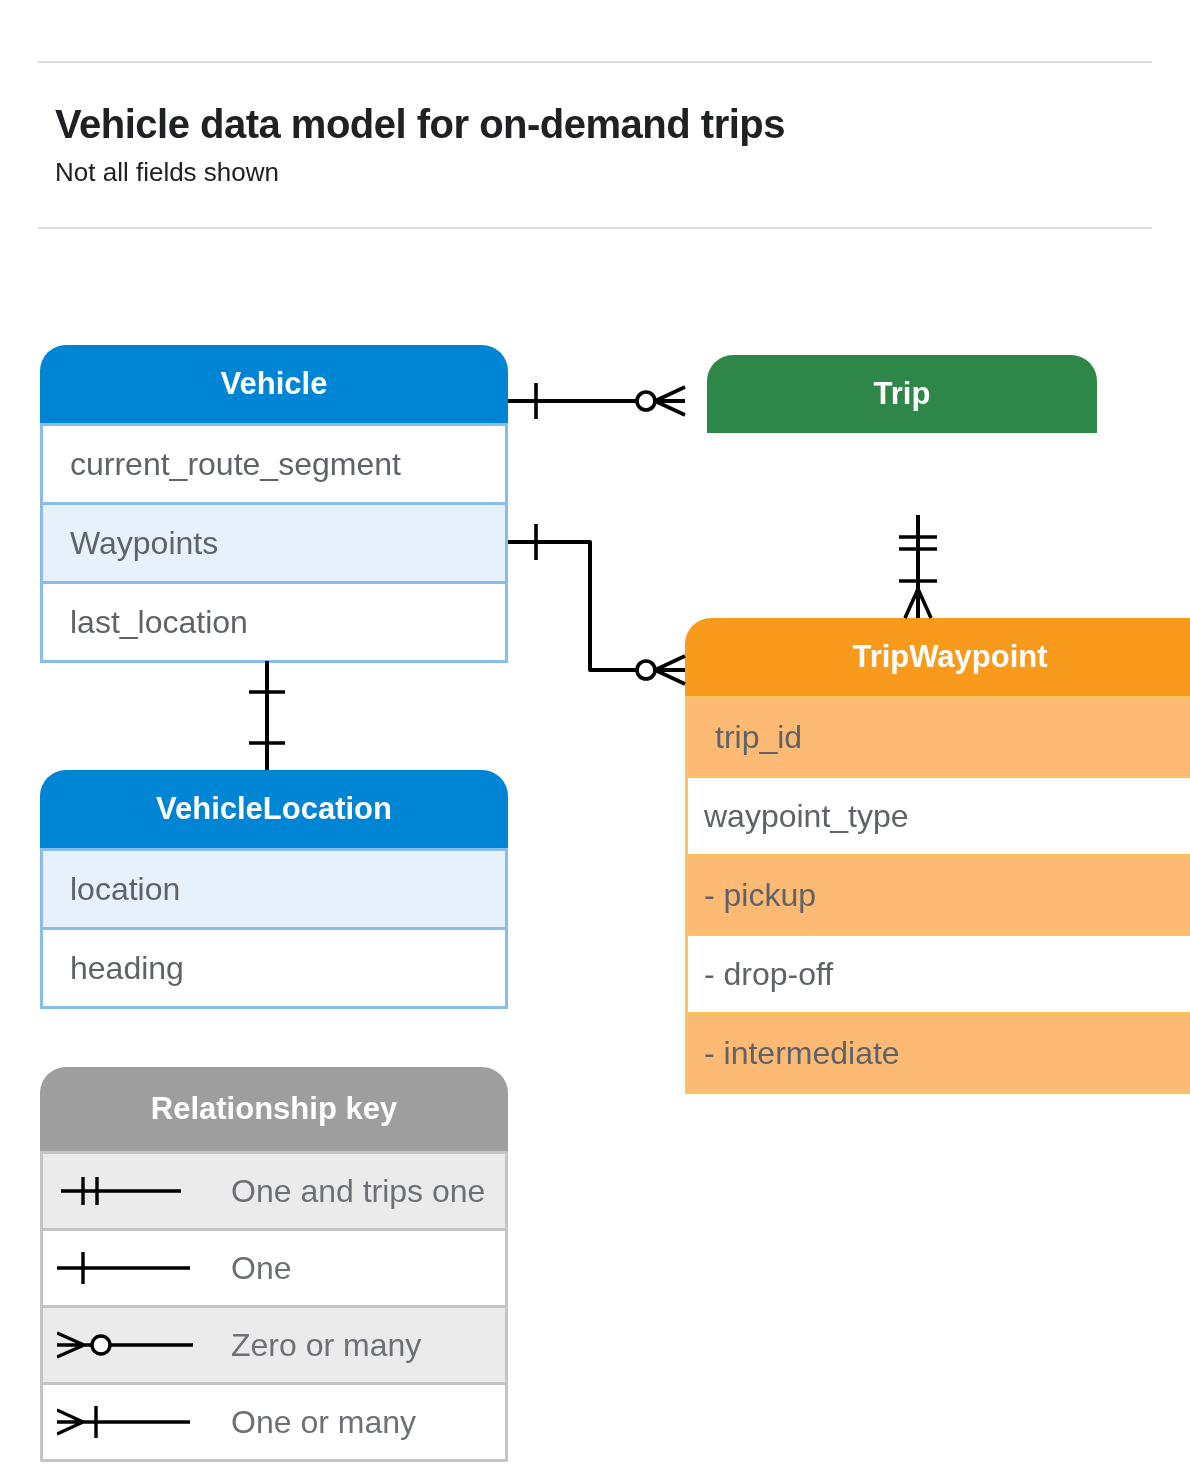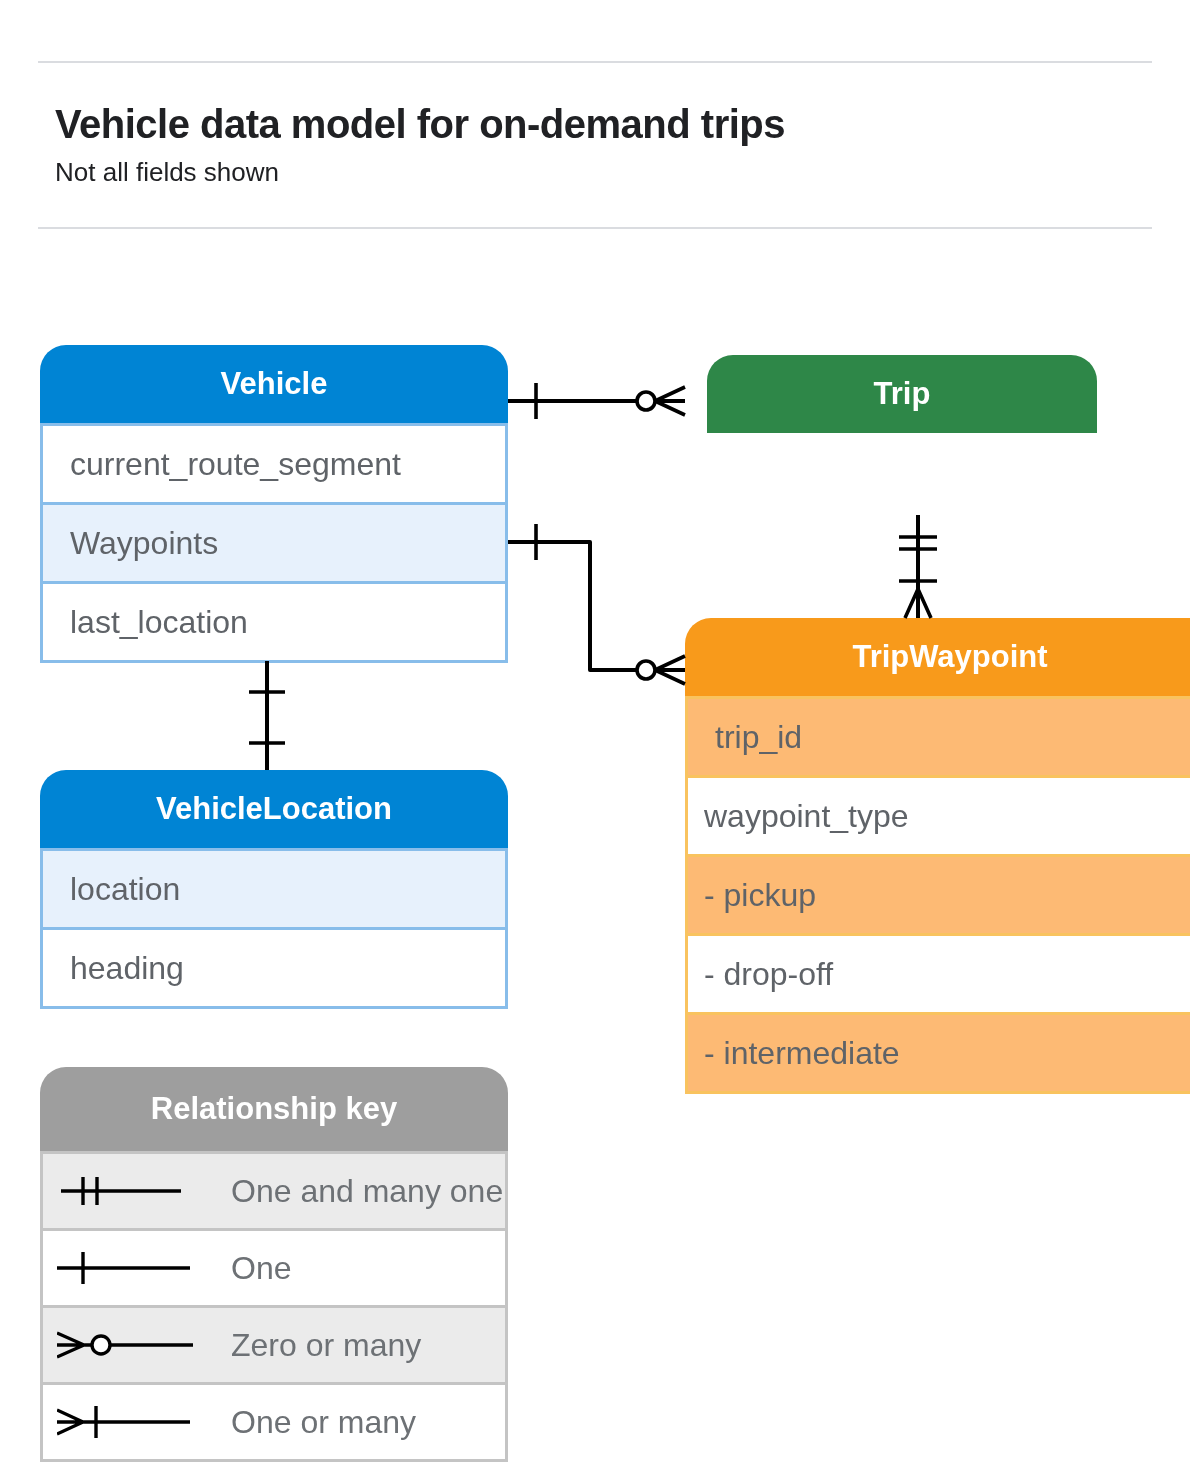--- a/index.html
+++ b/index.html
@@ -98,21 +98,21 @@
     </div>
   </div>
 
   <div class="etable t-gray" id="tbl-key">
     <div class="hdr">Relationship key</div>
     <div class="body">
       <div class="krow shade">
         <svg width="150" height="44" viewBox="0 0 150 44">
           <path d="M4 22 H124 M26 8 V36 M40 8 V36" stroke="#000" stroke-width="3.4" fill="none"></path>
         </svg>
-        <span class="klabel">One and many one</span>
+        <span class="klabel">One and trips one</span>
       </div>
       <div class="krow">
         <svg width="150" height="44" viewBox="0 0 150 44">
           <path d="M0 22 H133 M26 6 V38" stroke="#000" stroke-width="3.4" fill="none"></path>
         </svg>
         <span class="klabel">One</span>
       </div>
       <div class="krow shade">
         <svg width="150" height="44" viewBox="0 0 150 44">
           <path d="M0 22 H136 M27 22 L0 10 M27 22 L0 34" stroke="#000" stroke-width="3.4" fill="none"></path>

